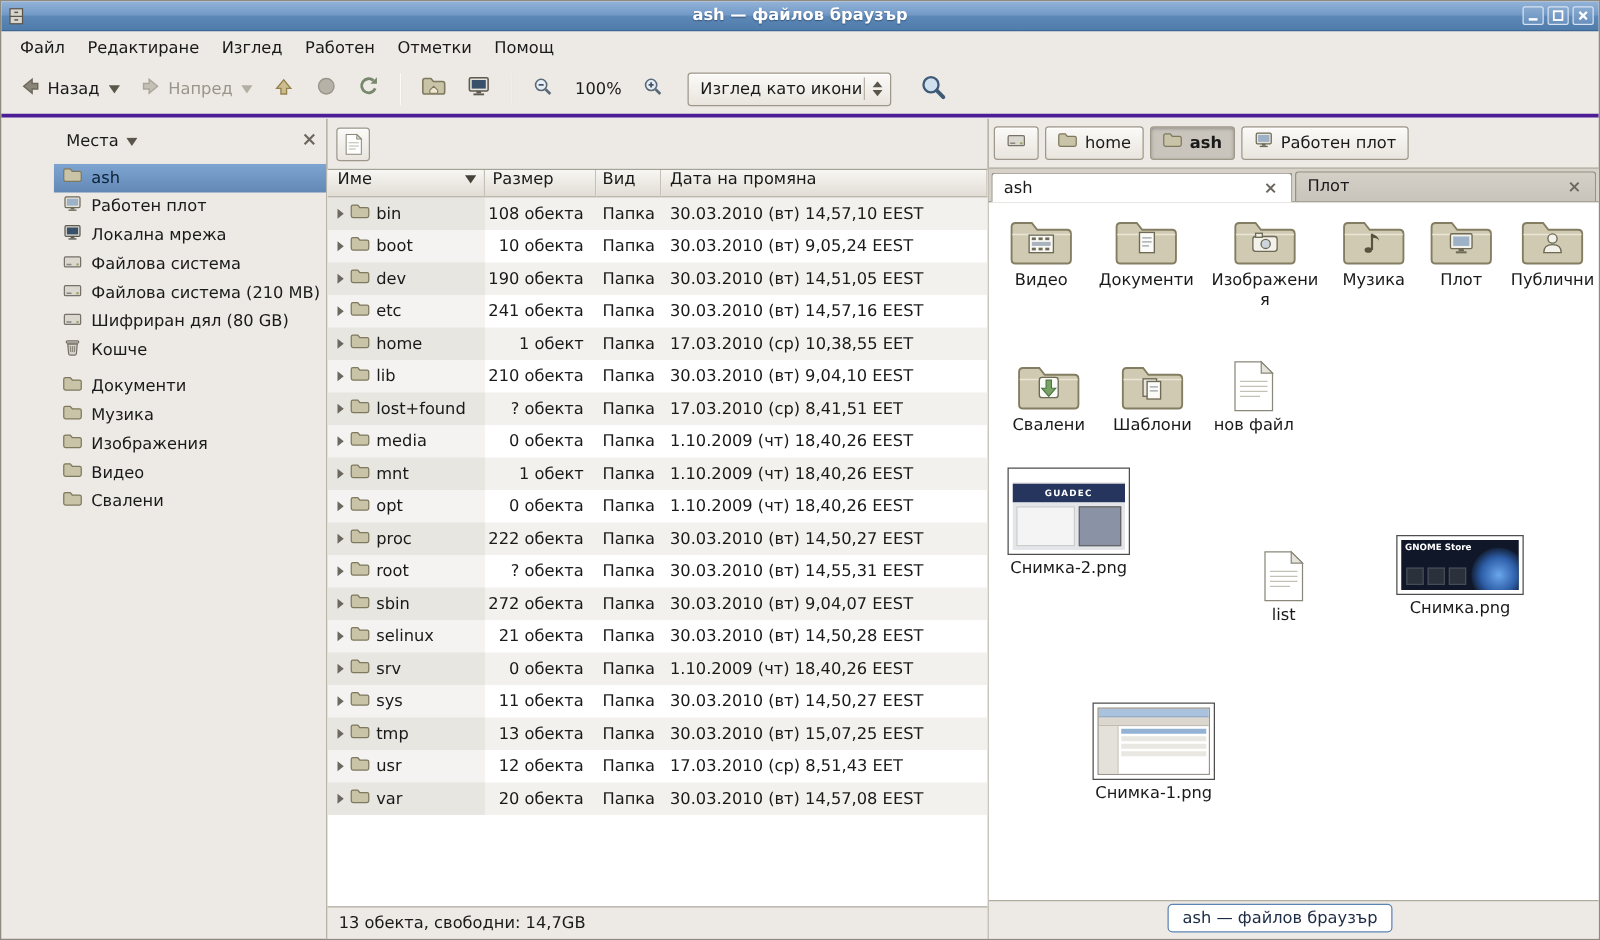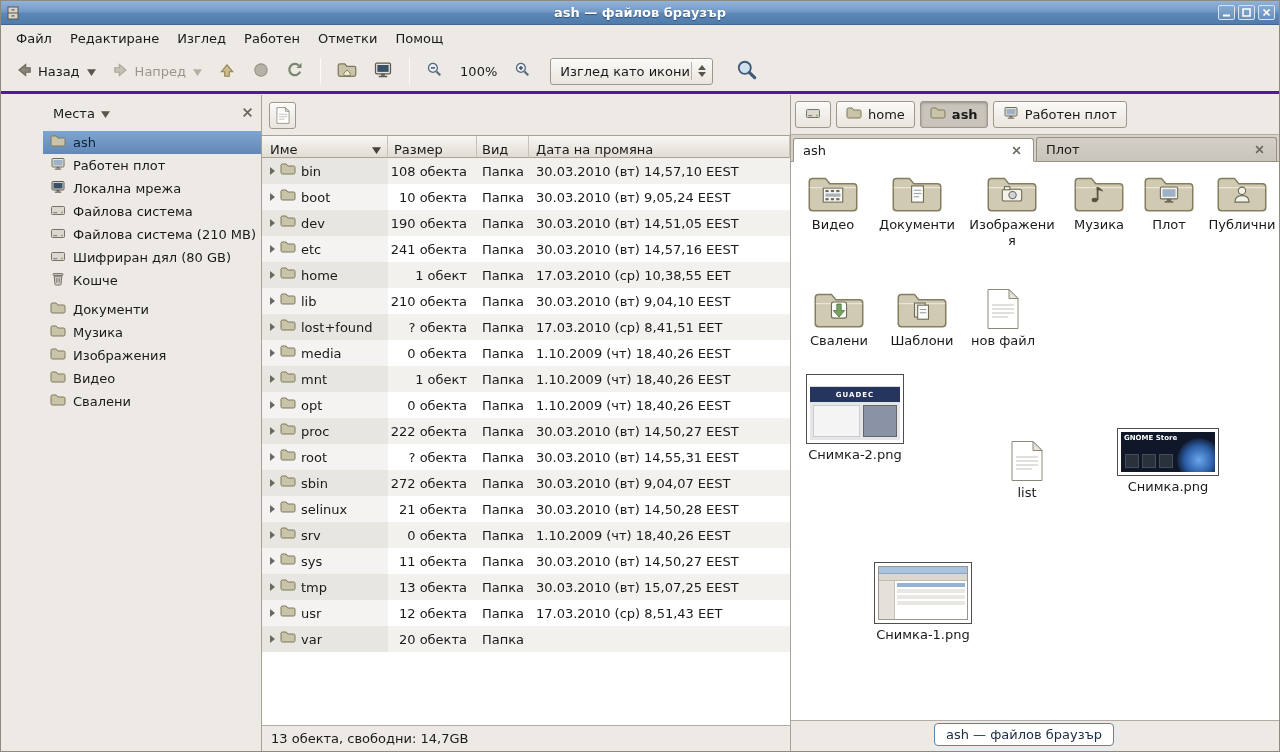--- a/index.html
+++ b/index.html
@@ -49,21 +49,21 @@
   .side-item.selected { background: linear-gradient(#7ea5d1, #6388b6); color: #0d2238; }
   .side-item.group-gap { margin-bottom: 6px; }
 
   
   .listpane { width: 529px; flex: none; border-right: 1px solid #a7a296; display: flex; flex-direction: column; }
   .listpane-top { height: 40px; display: flex; align-items: center; padding-left: 7px; }
   .mini-btn { width: 27px; height: 27px; display: flex; align-items: center; justify-content: center;
     background: linear-gradient(#fbfaf8, #e9e5de); border: 1px solid #9e988b; border-radius: 3px; box-shadow: inset 0 1px 0 #fff; }
   .table { flex: 1; display: flex; flex-direction: column; background: #fff; border-top: 1px solid #a7a296; overflow: hidden; }
   .thead { display: flex; height: 22px; flex: none; }
-  .th { display: flex; align-items: flex-end; padding: 0 6px; background: linear-gradient(#f8f6f3, #e1ddd5); border-right: 1px solid #c6c1b7; border-bottom: 1px solid #a9a396; cursor: default; }
+  .th { display: flex; align-items: flex-start; padding: 0 6px; background: linear-gradient(#f8f6f3, #e1ddd5); border-right: 1px solid #c6c1b7; border-bottom: 1px solid #a9a396; cursor: default; }
   .th .th-label { flex: 1; white-space: nowrap; }
   .tbody { flex: 1; overflow: hidden; }
   .trow { height: 26px; display: flex; align-items: stretch; }
   .trow:nth-child(odd) { background: #f3f1ed; }
   .cell { display: flex; align-items: center; }
   .c-name { width: 126px; gap: 5px; padding-left: 8px; }
   .trow .c-name { background: rgba(98, 92, 75, 0.07); }
   .c-size { width: 89px; justify-content: flex-end; padding-right: 10px; }
   .c-type { width: 52px; padding-left: 5px; }
   .c-date { flex: 1; padding-left: 7px; white-space: nowrap; }
@@ -602,20 +602,21 @@
             <div class="trow">
               <div class="cell c-name">
                 <span class="expander"></span>
                 <span><svg width="16" height="15" viewBox="0 0 16 15">
                     <path d="M1 3.4 Q1 2 2.4 2 h3.8 l1.6 2 h5.8 Q15 4 15 5.4 v5.2 q0 1.4-1.4 1.4 H2.4 Q1 12 1 10.6 z" fill="#c9c3a7" stroke="#7e785e"></path>
                   </svg></span>
                 <span>var</span>
               </div>
               <div class="cell c-size">20 обекта</div>
               <div class="cell c-type">Папка</div>
+              <div class="cell c-date">30.03.2010 (вт) 14,57,08 EEST</div>
             </div>
           </div>
       </div>
       <div class="statusbar">
         <span>13 обекта, свободни: 14,7GB</span>
       </div>
     </div>
 
     <div class="rightpane">
       <div class="crumbbar" id="crumbbar">

